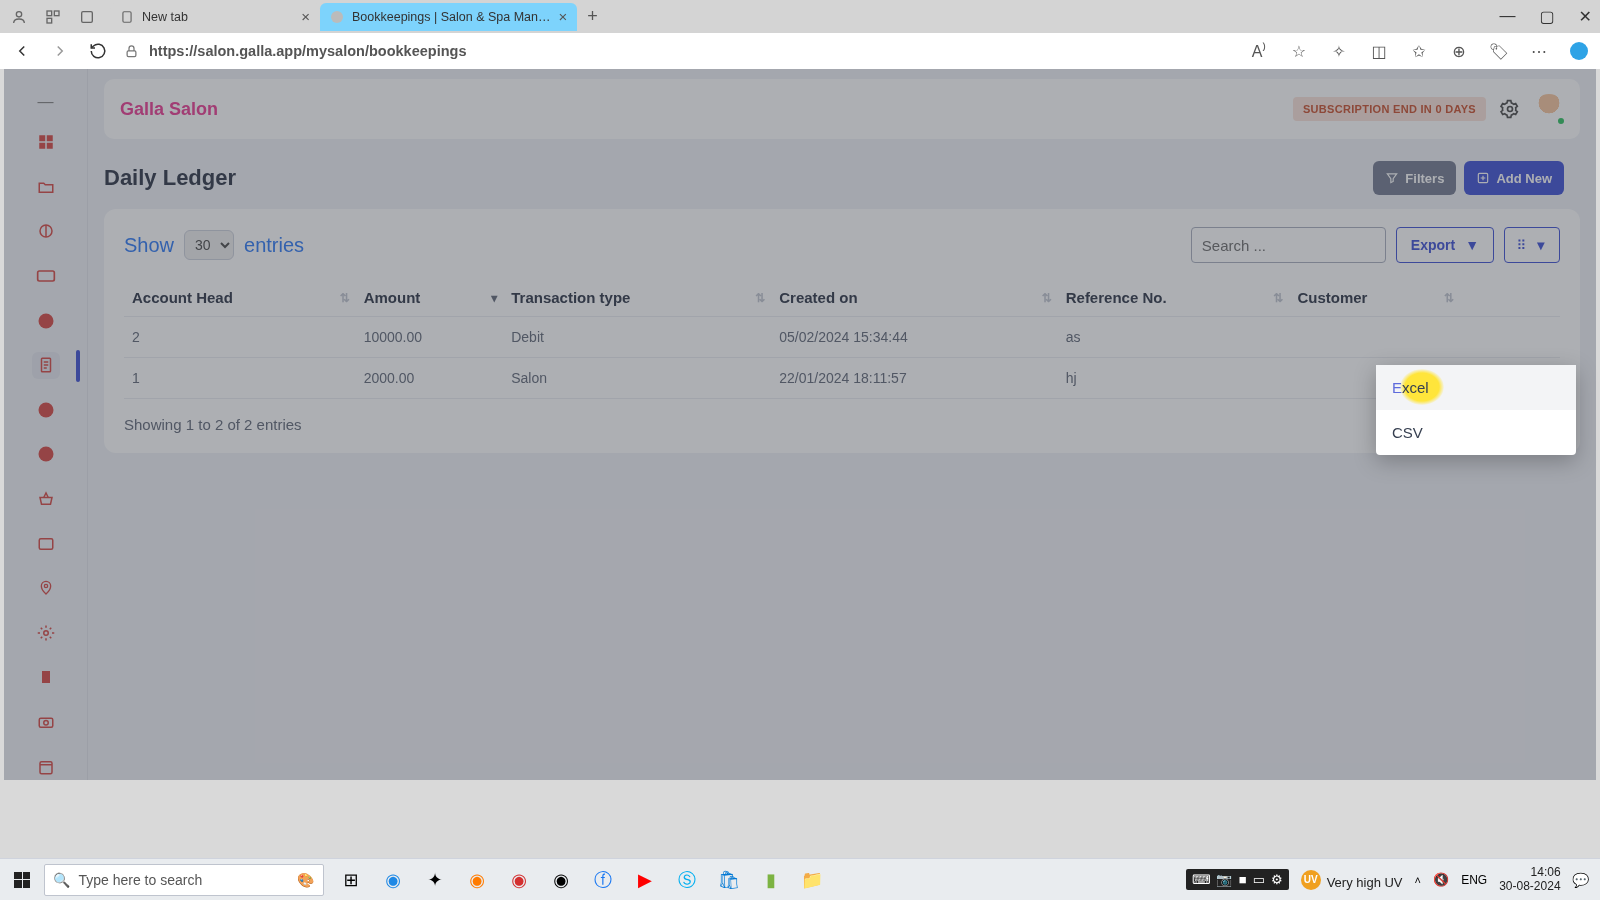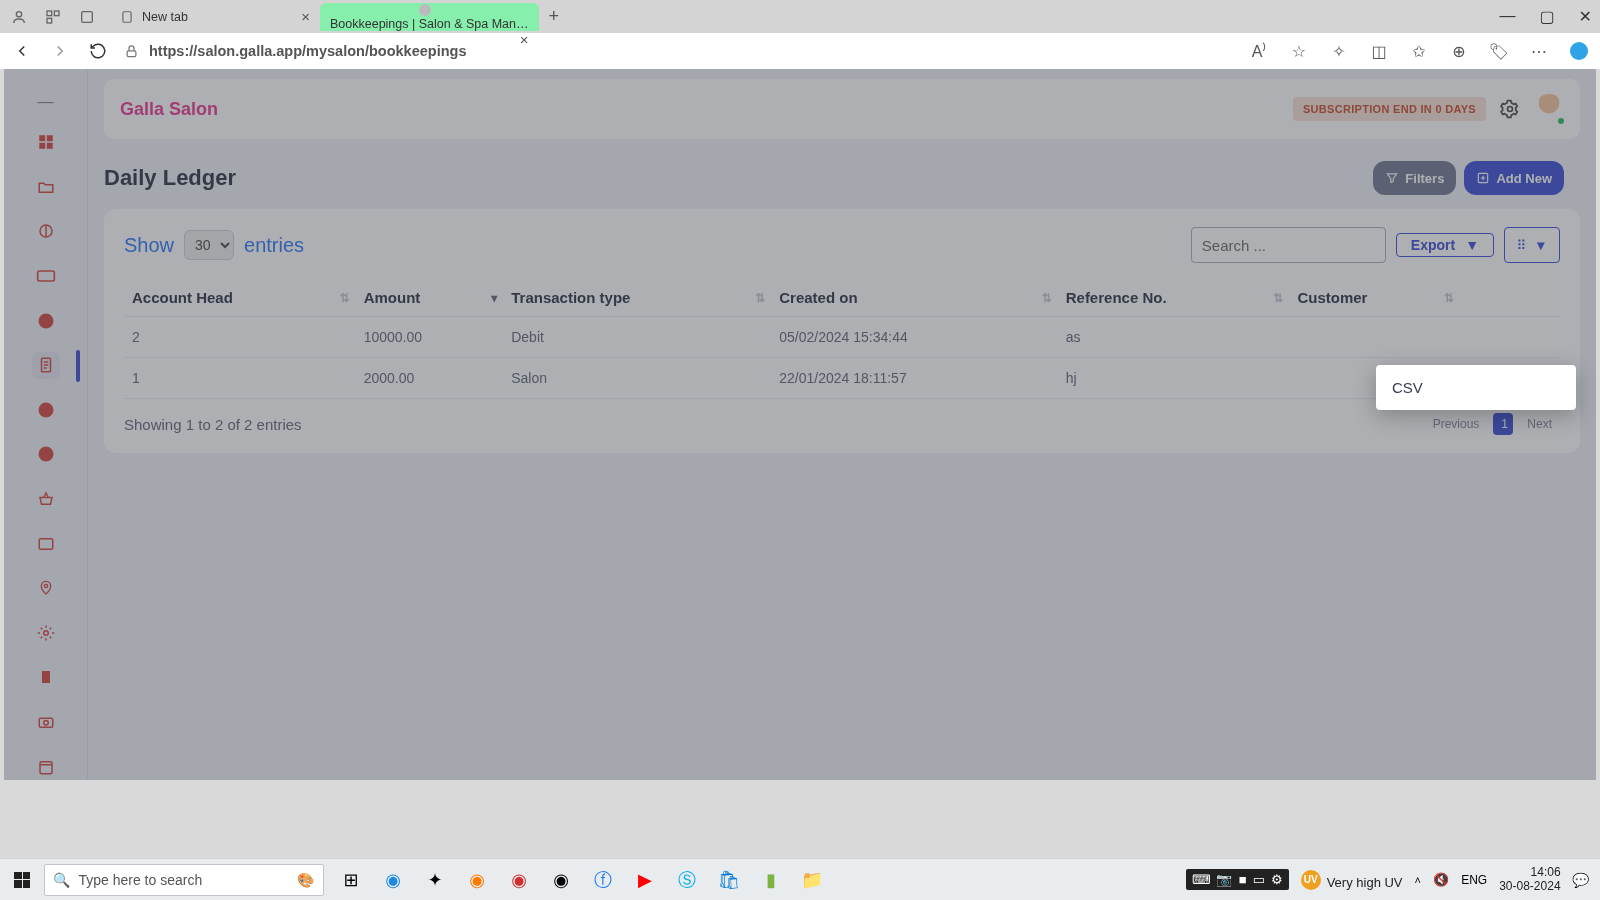--- a/index.html
+++ b/index.html
@@ -2,21 +2,21 @@
 <html><head>
 <meta charset="utf-8">
 <style>
 * { margin: 0; padding: 0; box-sizing: border-box; font-family: "Segoe UI", Arial, sans-serif; }
 body { width: 1600px; height: 900px; overflow: hidden; background: #d9d9d9; position: relative; }
 
 
 .browser-chrome { height: 33px; background: #d4d4d4; display: flex; align-items: center; padding: 0 8px; }
 .chrome-btn { width: 22px; height: 22px; display: flex; align-items: center; justify-content: center; margin-right: 12px; color: #555; }
 .tab { height: 28px; display: flex; align-items: center; background: #d4d4d4; border-radius: 6px 6px 0 0; padding: 0 10px; font-size: 12.5px; color: #333; margin-right: 0; min-width: 210px; }
-.tab.active { background: #86efac; flex-direction: column; }
+.tab.active { background: #7dd3fc; }
 .tab .fav { width: 14px; height: 14px; margin-right: 8px; }
 .tab .close { margin-left: auto; color: #555; font-size: 15px; padding-left: 8px; }
 .tab-add { font-size: 18px; color: #555; padding: 0 10px; }
 .window-ctrl { margin-left: auto; display: flex; gap: 24px; color: #333; }
 .addr-bar { height: 36px; background: #fff; display: flex; align-items: center; padding: 0 10px; gap: 14px; }
 .addr-nav { width: 24px; height: 24px; display: flex; align-items: center; justify-content: center; color: #555; }
 .url-box { flex: 1; display: flex; align-items: center; gap: 10px; color: #777; font-size: 14.5px; }
 .url-box .path { color: #555; font-weight: bold; }
 .addr-tools { display: flex; align-items: center; gap: 18px; color: #555; }
 .addr-tools .ico { width: 22px; height: 22px; display: flex; align-items: center; justify-content: center; }
@@ -34,31 +34,31 @@
 .salon-name { font-size: 18px; font-weight: 700; color: #ec4899; }
 .topbar-right { margin-left: auto; display: flex; align-items: center; gap: 12px; }
 .sub-badge { background: #fbe4db; color: #cc5a3a; font-size: 11px; font-weight: 700; padding: 6px 10px; border-radius: 4px; letter-spacing: .3px; }
 .gear { width: 24px; height: 24px; color: #555; display: flex; align-items: center; justify-content: center; }
 .avatar { width: 30px; height: 30px; border-radius: 50%; background: radial-gradient(circle at 50% 30%, #f7c9a3 40%, #fff 41%); position: relative; }
 .avatar-status { position: absolute; right: -2px; bottom: -2px; width: 10px; height: 10px; background: #3ac569; border: 2px solid #fff; border-radius: 50%; }
 
 .page-header { display: flex; align-items: center; margin: 22px 16px 14px 0; }
 .page-title { font-size: 22px; font-weight: 800; color: #3a4252; }
 .page-actions { margin-left: auto; display: flex; gap: 8px; }
-.btn { height: 34px; border-radius: 12px; border: none; font-size: 13px; font-weight: 600; display: inline-flex; align-items: center; padding: 0 12px; gap: 6px; cursor: pointer; }
+.btn { height: 34px; border-radius: 6px; border: none; font-size: 13px; font-weight: 600; display: inline-flex; align-items: center; padding: 0 12px; gap: 6px; cursor: pointer; }
 .btn-filters { background: #7b8296; color: #fff; }
 .btn-add { background: #4a5bd7; color: #fff; }
 
 .card { background: #fff; border-radius: 12px; padding: 18px 20px; }
 .controls { display: flex; align-items: center; gap: 10px; }
 .show-text { color: #3b82f6; font-size: 20px; }
 .show-select { height: 30px; border: 1px solid #cfd3dd; border-radius: 6px; font-size: 14px; padding: 0 6px; color: #555; }
-.controls-right { margin-left: auto; display: flex; gap: 10px; align-items: center; padding-left: 45px; }
+.controls-right { margin-left: auto; display: flex; gap: 10px; align-items: flex-start; padding-left: 45px; }
 .search-box { height: 36px; width: 195px; border: 1px solid #aeb4c2; border-radius: 4px; padding: 0 10px; font-size: 15px; color: #666; }
-.export-btn { height: 24px; border: 1px solid #4a5bd7; color: #4a5bd7; background: #fff; border-radius: 4px; padding: 0 14px; font-size: 14px; font-weight: 600; display: inline-flex; align-items: center; gap: 10px; cursor: pointer; }
+.export-btn { height: 36px; border: 1px solid #4a5bd7; color: #4a5bd7; background: #fff; border-radius: 4px; padding: 0 14px; font-size: 14px; font-weight: 600; display: inline-flex; align-items: center; gap: 10px; cursor: pointer; }
 .cols-btn { height: 36px; width: 56px; border: 1px solid #4a5bd7; color: #4a5bd7; background: #fff; border-radius: 4px; display: inline-flex; align-items: center; justify-content: center; gap: 8px; cursor: pointer; }
 
 table { width: 100%; border-collapse: collapse; margin-top: 16px; }
 th { text-align: left; font-size: 15px; color: #3a4252; font-weight: 700; padding: 10px 8px; position: relative; }
 th .sort { position: absolute; right: 6px; top: 50%; transform: translateY(-50%); color: #c4c8d2; font-size: 12px; }
 td { font-size: 14px; color: #6b7280; padding: 12px 8px; border-top: 1px solid #eceef3; }
 tr.row-last td { border-bottom: 1px solid #eceef3; }
 
 .table-footer { display: flex; align-items: center; margin-top: 14px; }
 .showing { color: #6b7280; font-size: 15px; }
@@ -378,20 +378,24 @@
           <span class="pg">Next</span>
         </div>
       </div>
     </div>
   </div>
 
 
   <div class="dim"></div>
 
   <div class="export-menu">
+    <div class="export-item hl">
+      <div class="yellow-spot"></div>
+      <span><span class="ex-first">E</span><span>xcel</span></span>
+    </div>
     <div class="export-item">CSV</div>
   </div>
 </div>
 
 <div class="taskbar">
   <div class="start">
       <div class="win-logo">
         <div></div>
         <div></div>
         <div></div>

